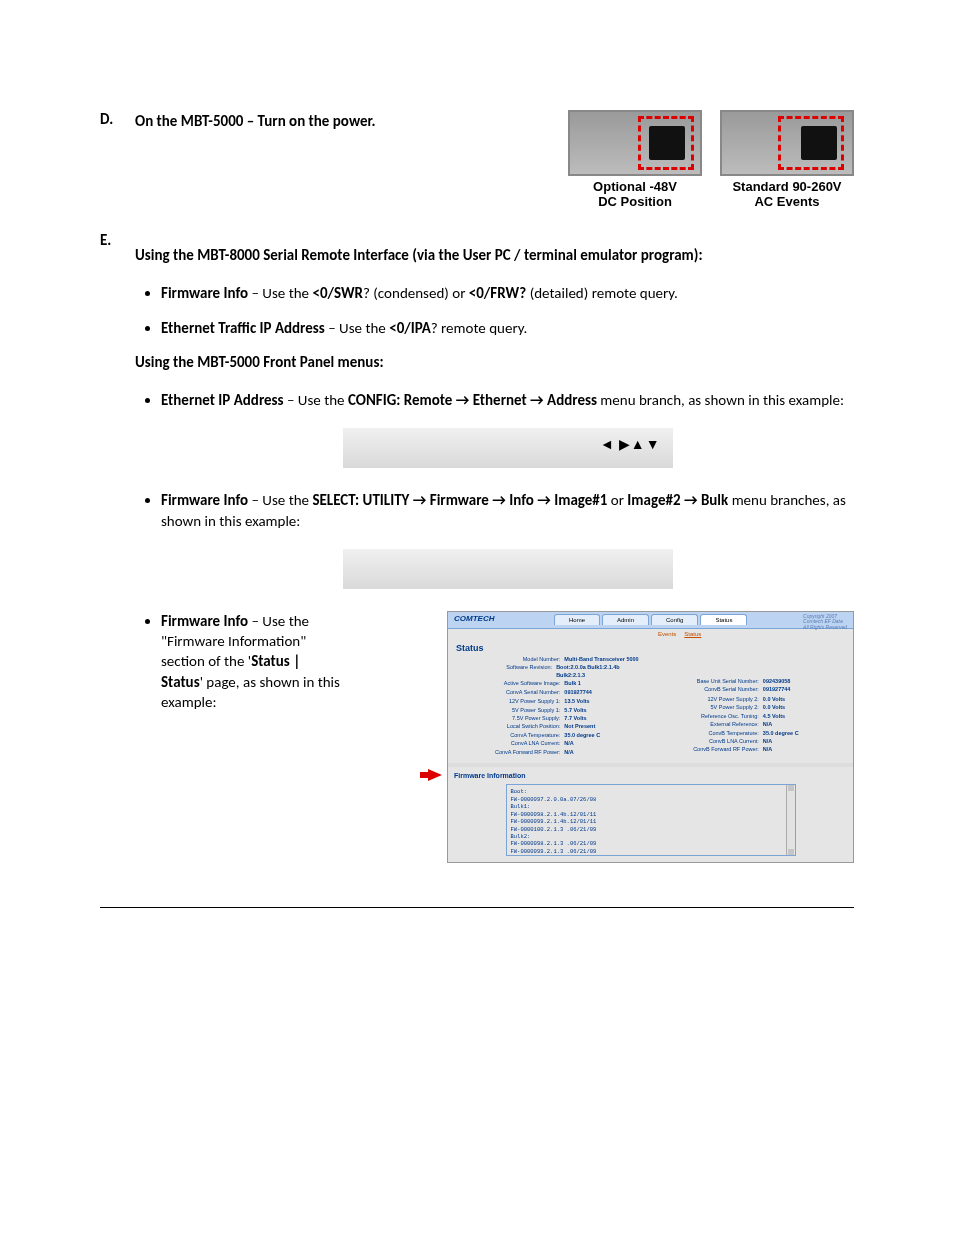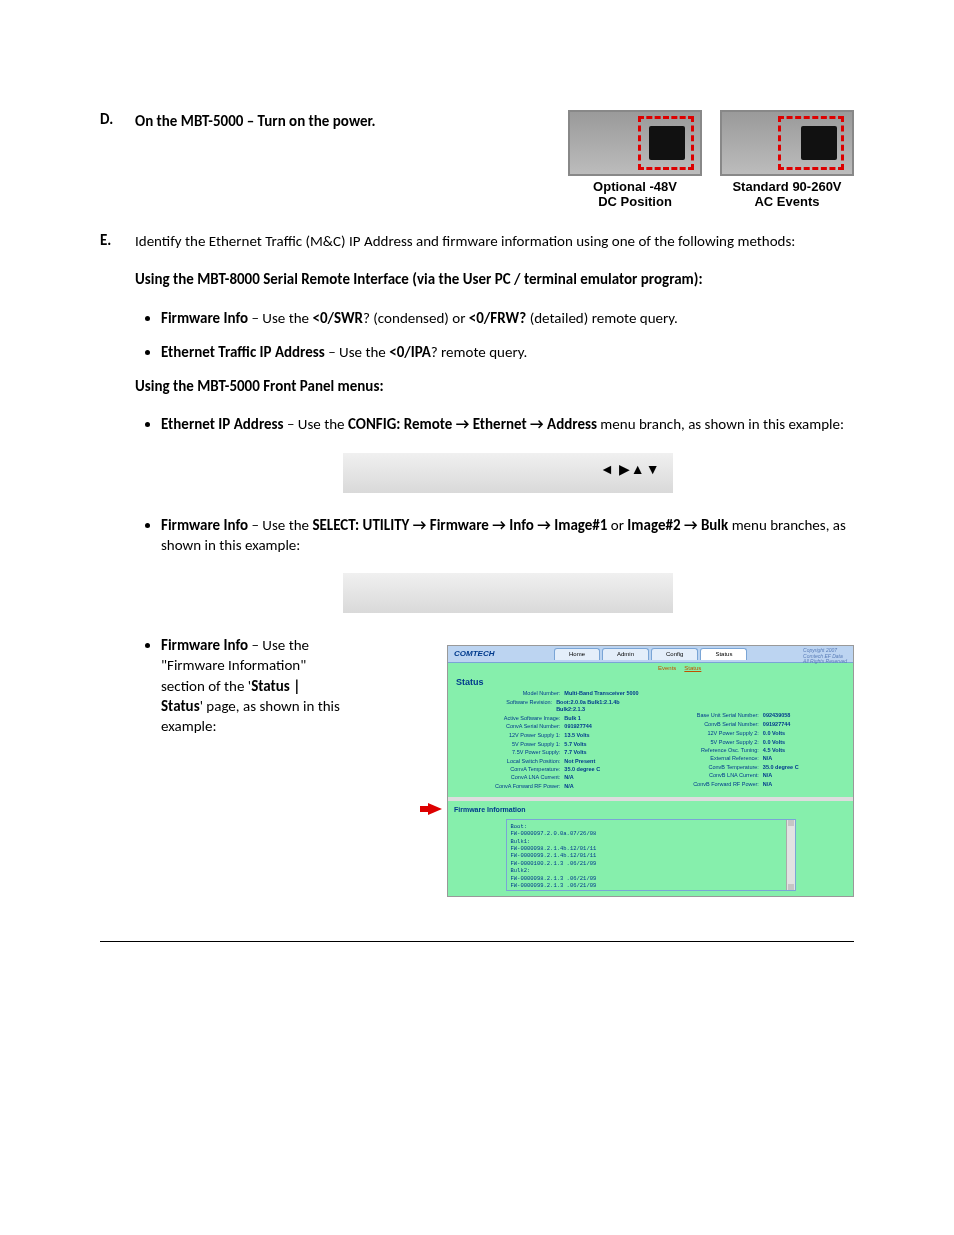--- a/index.html
+++ b/index.html
@@ -87,22 +87,21 @@
     letter-spacing: 1px;
   }
   .screenshot {
     margin-left: auto;
     width: 405px;
     height: 250px;
     border: 1px solid #999;
     font-family: Arial, sans-serif;
     font-size: 6px;
     position: relative;
-    background: #86efac;
-    margin-top: 10px;
+    background: #e5e5e5;
   }
   .tabbar {
     height: 16px;
     background: #bcd4f1;
     border-bottom: 1px solid #7aa5d6;
     display: flex;
     align-items: center;
   }
   .logo {
     width: 70px;
@@ -253,21 +252,20 @@
           <span>AC Events</span>
         </div>
       </div>
     </div>
   </div>
 
   <div class="step" style="margin-top:6px;">
     <div class="step-letter bold">E.</div>
     <div class="step-body">
 
-      <div class="para" style="margin-top:0;">Identify the Ethernet Traffic (M&amp;C) IP Address and firmware information using one of the following methods:</div>
 
       <div class="para bold">Using the MBT-8000 Serial Remote Interface (via the User PC / terminal emulator program):</div>
 
       <ul class="bullet-list">
         <li>
           <span class="bold">Firmware Info</span><span> – Use the </span><span class="bold">&lt;0/SWR</span><span>? (condensed) or </span><span class="bold">&lt;0/FRW?</span><span> (detailed) remote query.</span>
         </li>
         <li>
           <span class="bold">Ethernet Traffic IP Address</span><span> – Use the </span><span class="bold">&lt;0/IPA</span><span>? remote query.</span>
         </li>

